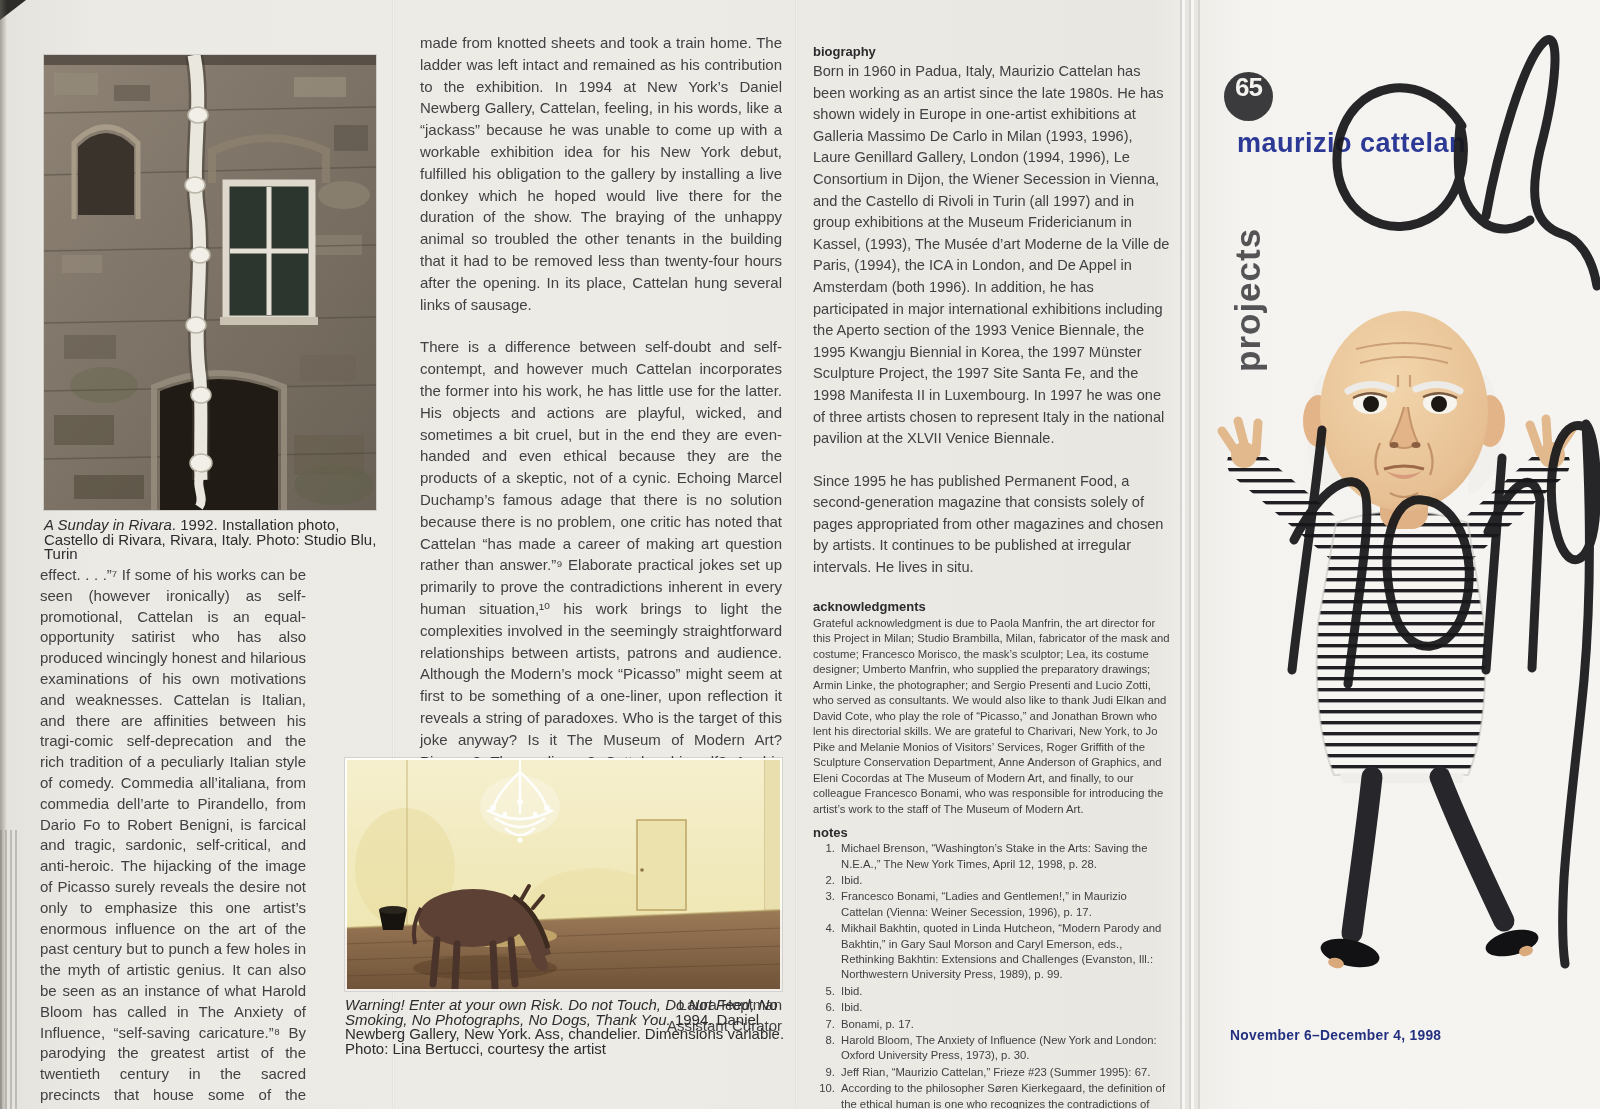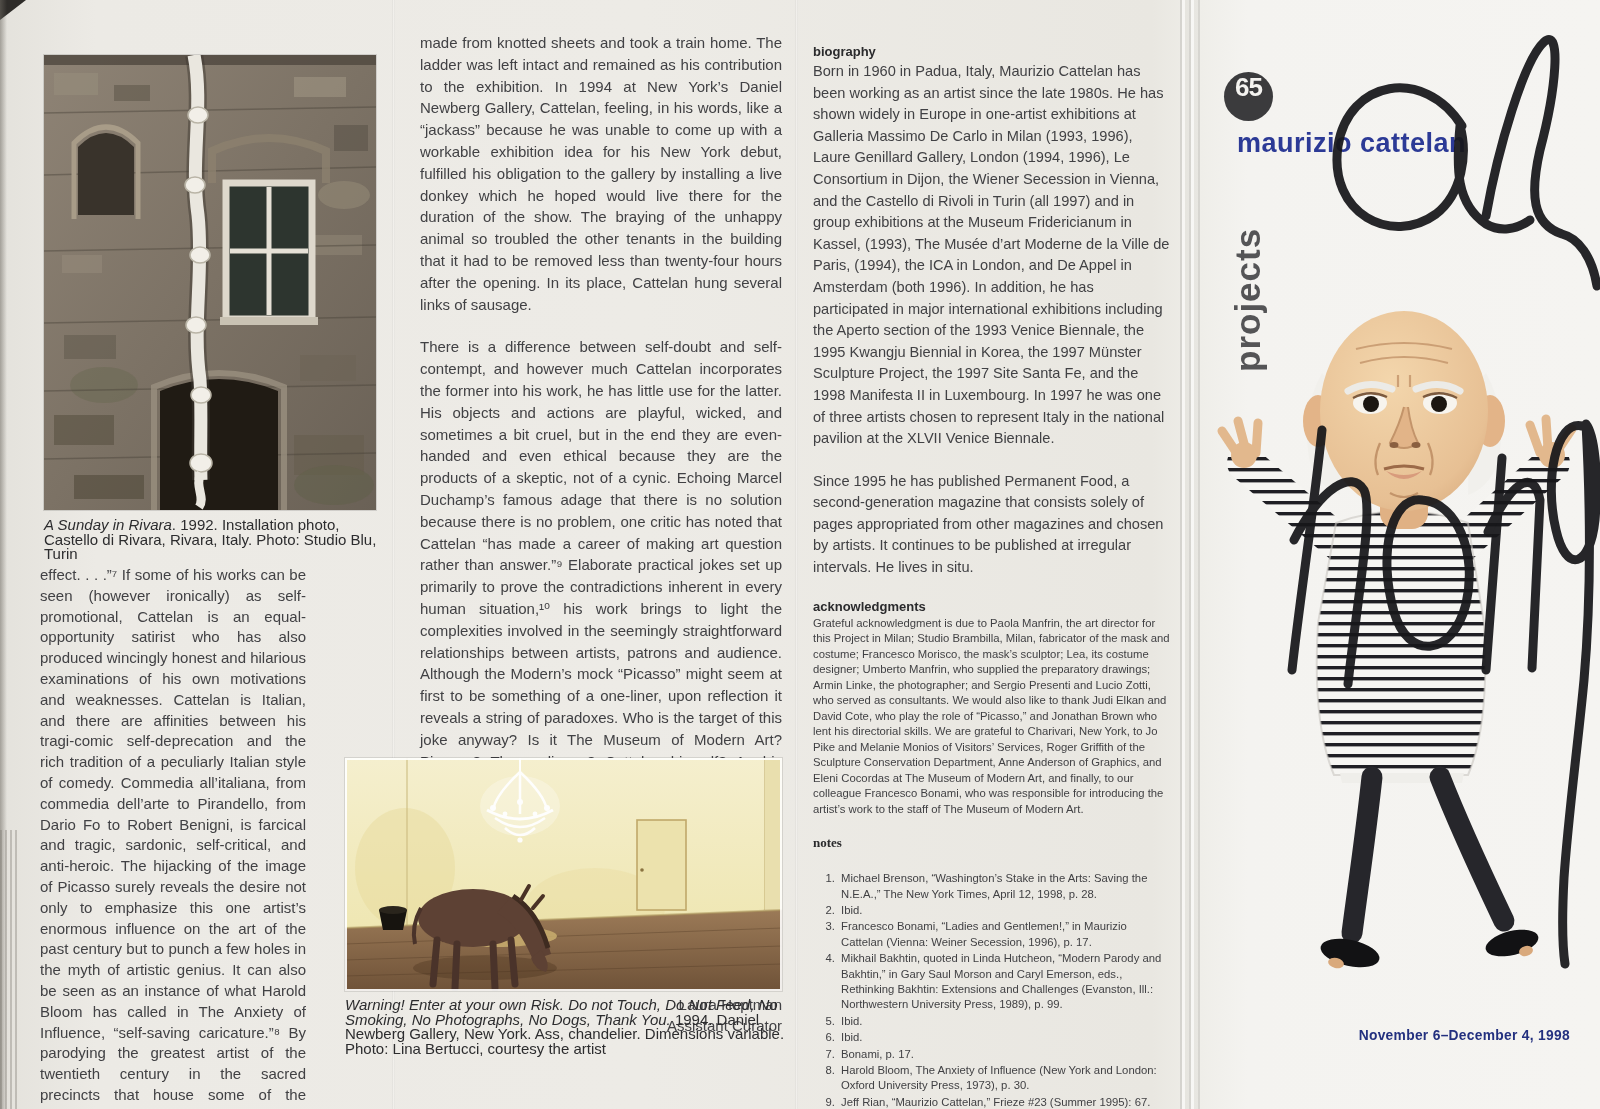--- a/index.html
+++ b/index.html
@@ -28,33 +28,33 @@
   .col1{position:absolute;left:40px;top:565px;width:326px;font-size:15px;line-height:20.8px;text-align:justify;color:#414144;}
   .col1 .intrude{float:right;width:60px;height:420px;margin-top:172px;}
   .col2{position:absolute;left:420px;top:32px;width:362px;font-size:15px;line-height:21.8px;text-align:justify;color:#414144;}
   .para{margin:0 0 21px 0;}
   .sig{margin-top:26px;text-align:right;}
   .sig div{line-height:21.8px;}
   
   .col3{position:absolute;left:813px;top:44px;width:358px;color:#414144;}
   .h-small{font-weight:bold;color:#2a2a2c;font-size:13px;margin:0 0 2px 0;}
   .bio{font-size:14.6px;line-height:21.6px;text-align:left;margin:0 0 20px 0;}
-  .ack{font-size:11.3px;line-height:15.5px;text-align:left;margin:0 0 18px 0;}
-  .notes-head{margin-top:4px;margin-bottom:20px;font-family:Liberation Serif, serif;}
+  .ack{font-size:11.3px;line-height:15.5px;text-align:left;margin:0 0 8px 0;}
+  .notes-head{margin-top:4px;margin-bottom:1px;}
   .note-item{display:flex;font-size:11.3px;line-height:15.4px;margin:0 0 1px 0;}
   .note-num{width:22px;flex:0 0 22px;text-align:right;padding-right:6px;}
   .note-text{flex:1;}
   
   .badge{position:absolute;left:1224px;top:72px;width:49px;height:49px;border-radius:50%;background:#3b3b3d;color:#f4f3f0;
     font-weight:bold;font-size:26px;display:flex;align-items:flex-start;justify-content:center;letter-spacing:-1px;}
   .artist{position:absolute;left:1237px;top:128px;width:360px;font-size:27px;font-weight:bold;letter-spacing:.5px;}
   .projects-vert{position:absolute;left:1228px;top:162px;height:210px;writing-mode:vertical-rl;transform:rotate(180deg);
     font-size:35px;font-weight:bold;color:#545456;letter-spacing:1px;}
   .museum-line{position:absolute;left:1230px;top:984px;width:360px;font-size:16.8px;font-weight:bold;color:#1c1c1e;letter-spacing:.3px;}
-  .dates-line{position:absolute;left:1230px;top:1028px;width:340px;font-size:13.8px;font-weight:bold;letter-spacing:.3px;text-align:right;}
+  .dates-line{position:absolute;left:1230px;top:1028px;width:340px;font-size:13.8px;font-weight:bold;letter-spacing:.3px;}
   .figure-svg{position:absolute;left:1200px;top:303px;width:400px;height:692px;}
   .scrawl-svg{position:absolute;left:1200px;top:28px;width:400px;height:950px;pointer-events:none;}
   svg{display:block;}
 </style>
 </head>
 <body>
 
 <div class="sheet">
 
   <div class="corner-notch"></div>

